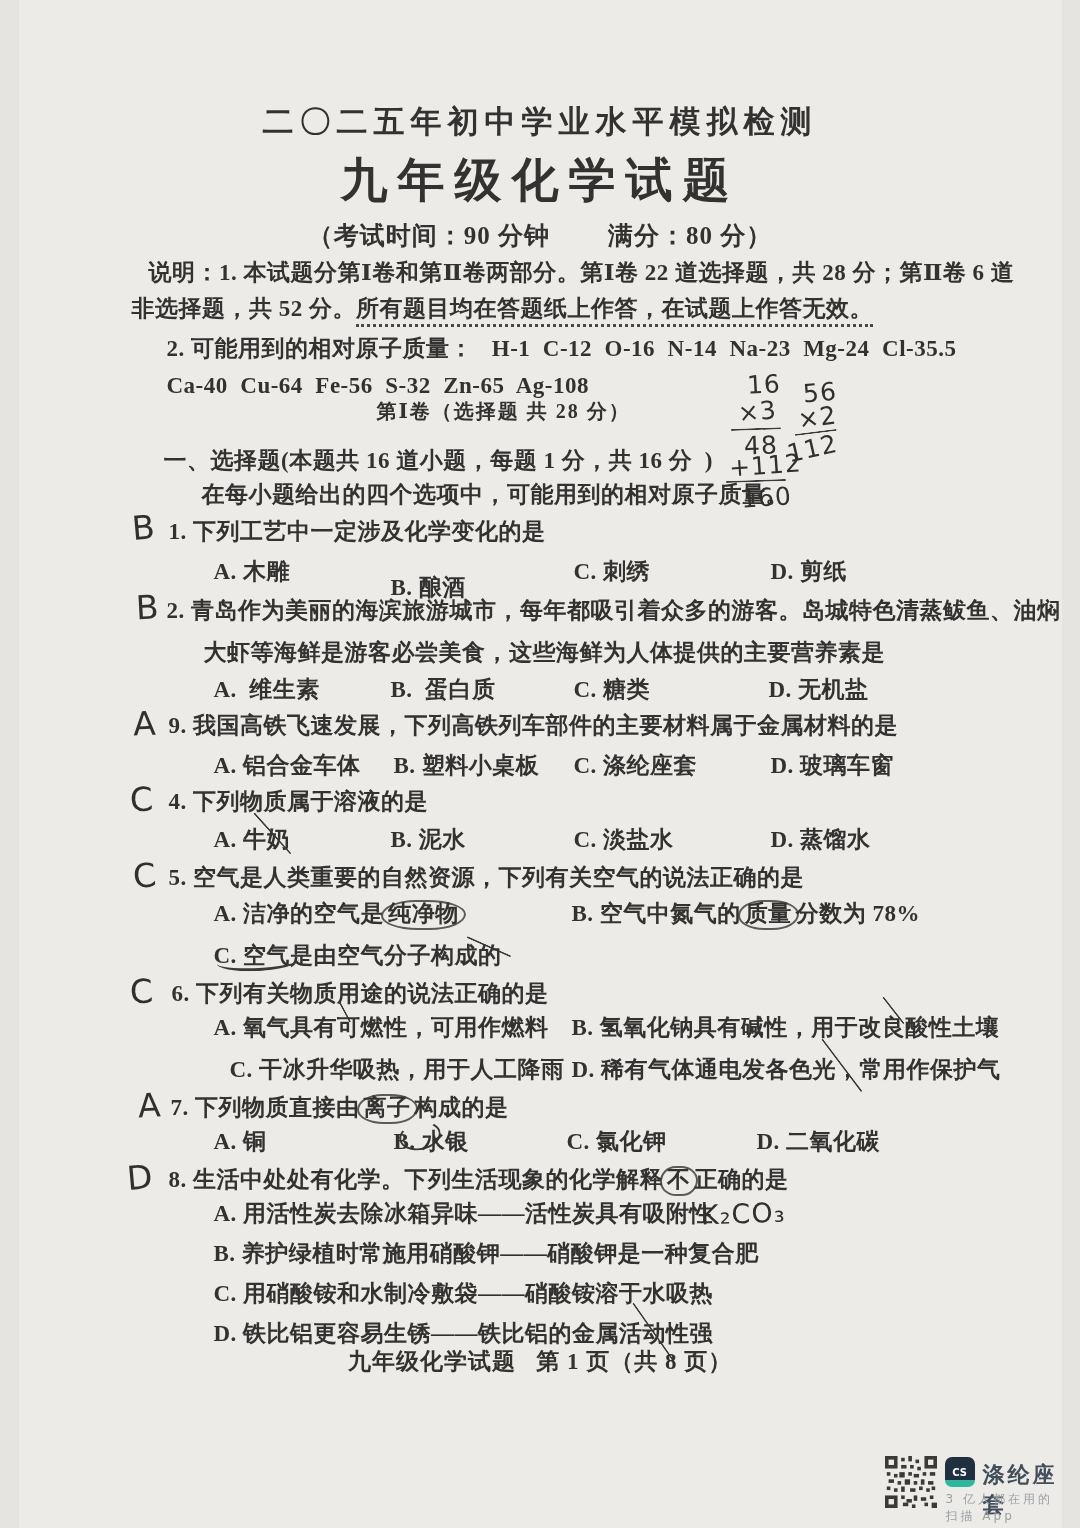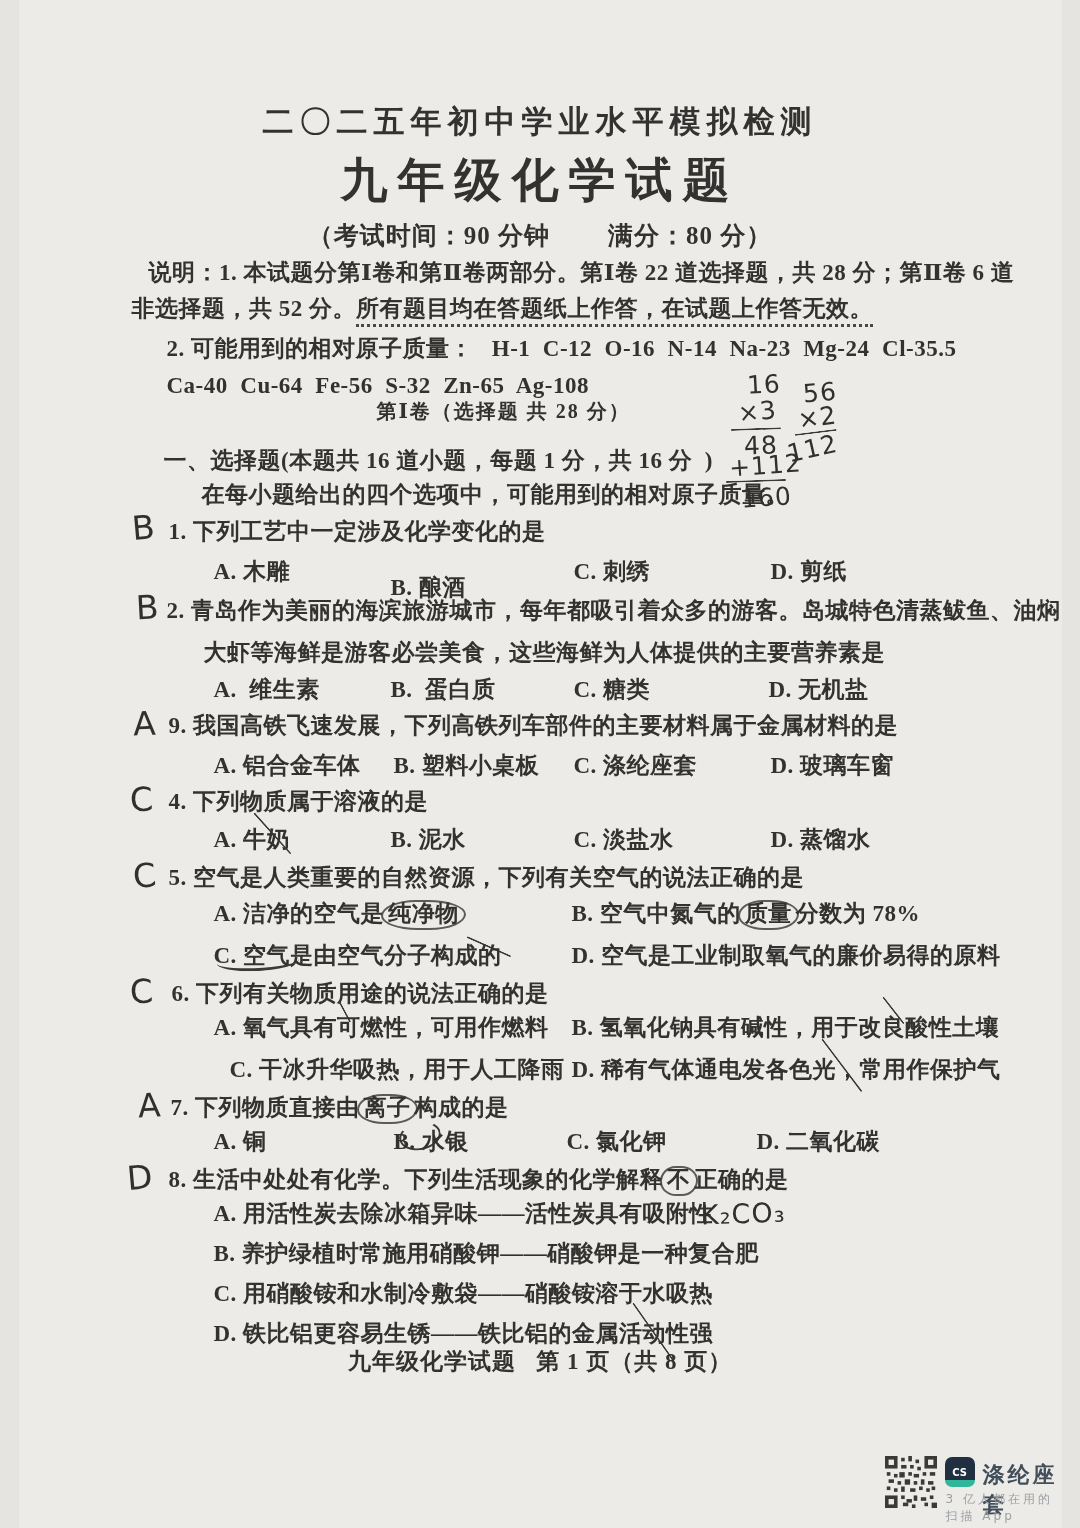--- a/index.html
+++ b/index.html
@@ -114,21 +114,20 @@
   <div class="line" style="top:826px; left:555px;">C. 淡盐水</div>
   <div class="line" style="top:826px; left:752px;">D. 蒸馏水</div>
   <div class="pencil" style="top:812px; left:235px; width:55px; transform:rotate(48deg);"></div>
 
   <div class="line" style="top:864px; left:150px;">5. 空气是人类重要的自然资源，下列有关空气的说法正确的是</div>
   <div class="line" style="top:900px; left:195px;"><span>A. 洁净的空气是</span><span class="circle-mark">纯净物</span></div>
   <div class="pencil" style="top:936px; left:448px; width:48px; transform:rotate(24deg);"></div>
   <div class="line" style="top:900px; left:553px;"><span>B. 空气中氮气的</span><span class="circle-mark">质量</span><span>分数为 78%</span></div>
   <div class="line" style="top:942px; left:195px;">C. 空气是由空气分子构成的</div>
   <div class="swoosh" style="top:952px; left:198px; width:82px; height:16px; transform:rotate(-2deg);"></div>
-  <div class="line" style="top:942px; left:553px;">D. 空气是工业制取氧气的廉价易得的原料</div>
 
   <div class="line" style="top:980px; left:153px;">6. 下列有关物质用途的说法正确的是</div>
   <div class="pencil" style="top:1000px; left:320px; width:24px; transform:rotate(62deg);"></div>
   <div class="line" style="top:1014px; left:195px;">A. 氧气具有可燃性，可用作燃料</div>
   <div class="line" style="top:1014px; left:553px;">B. 氢氧化钠具有碱性，用于改良酸性土壤</div>
   <div class="pencil" style="top:996px; left:864px; width:34px; transform:rotate(52deg);"></div>
   <div class="line" style="top:1056px; left:211px;">C. 干冰升华吸热，用于人工降雨</div>
   <div class="line" style="top:1056px; left:553px;">D. 稀有气体通电发各色光，常用作保护气</div>
   <div class="pencil" style="top:1038px; left:803px; width:66px; transform:rotate(53deg);"></div>
 

